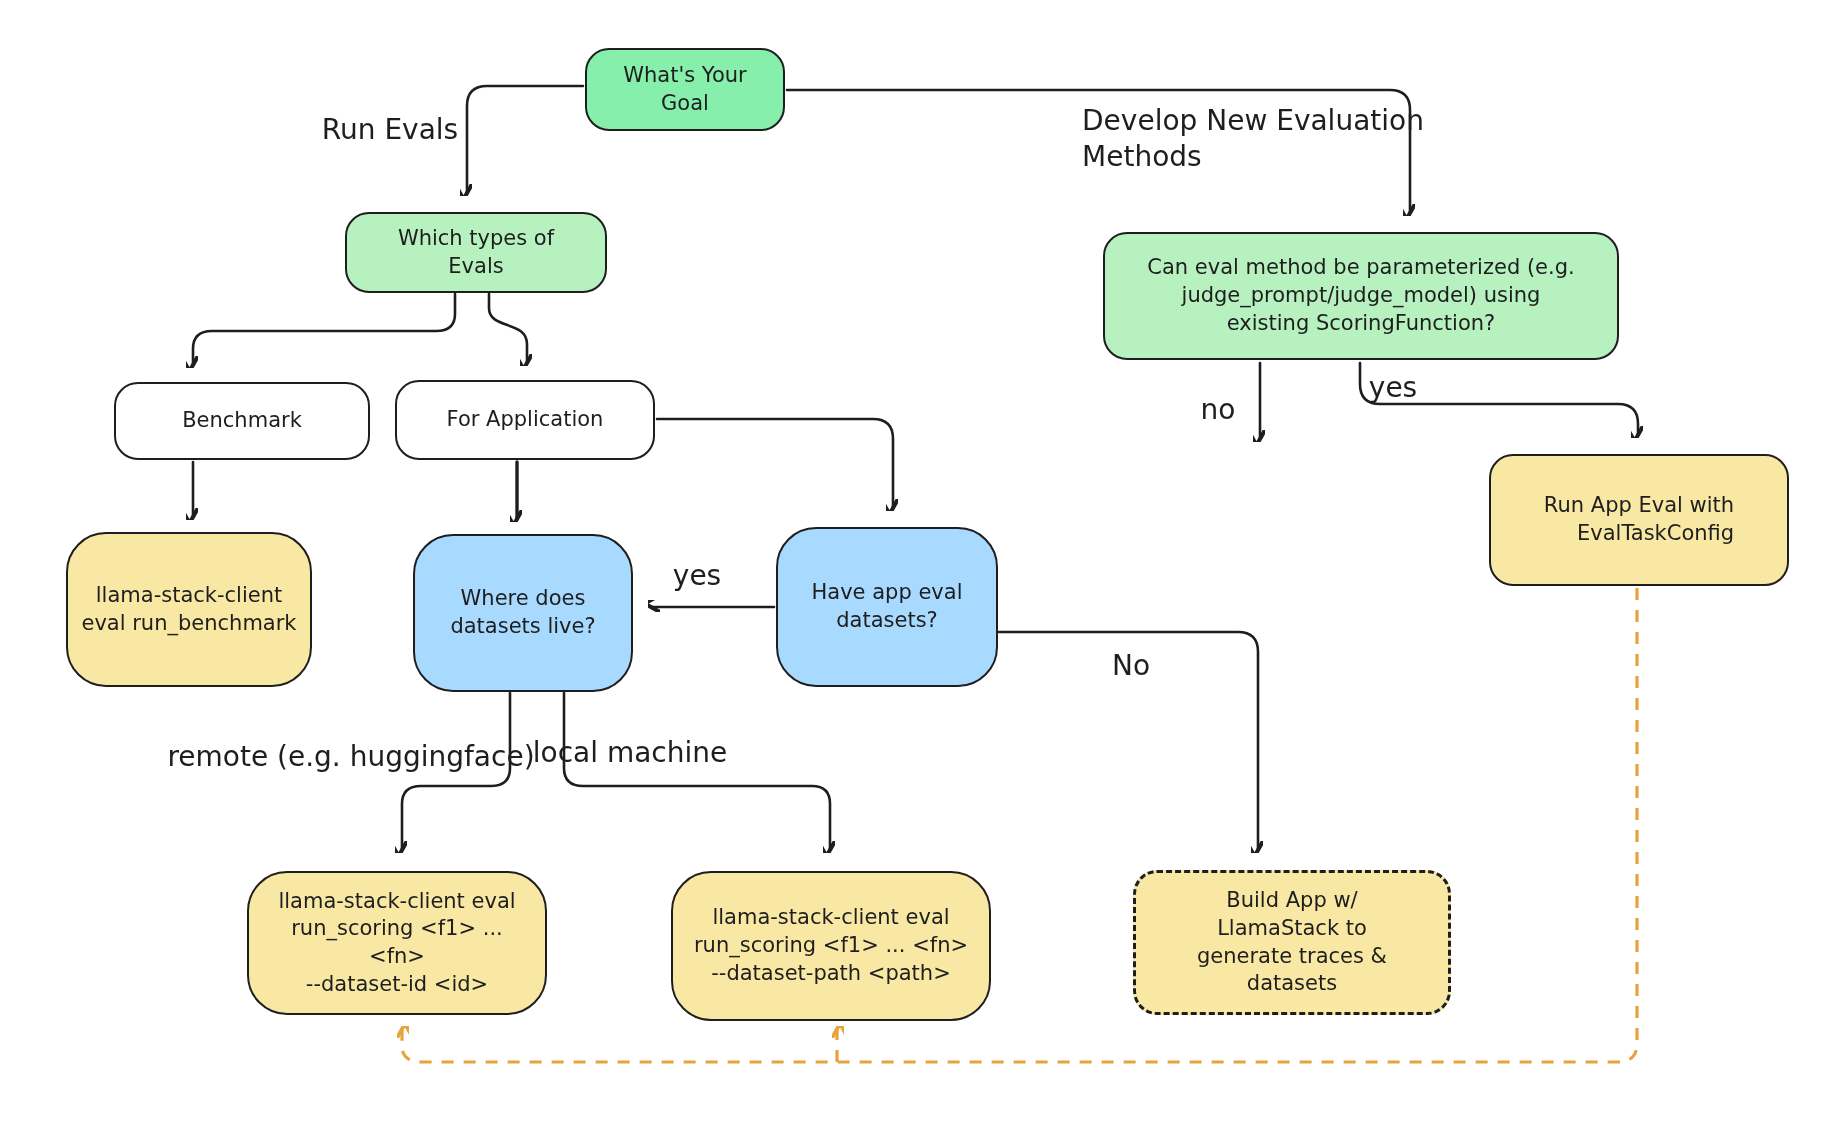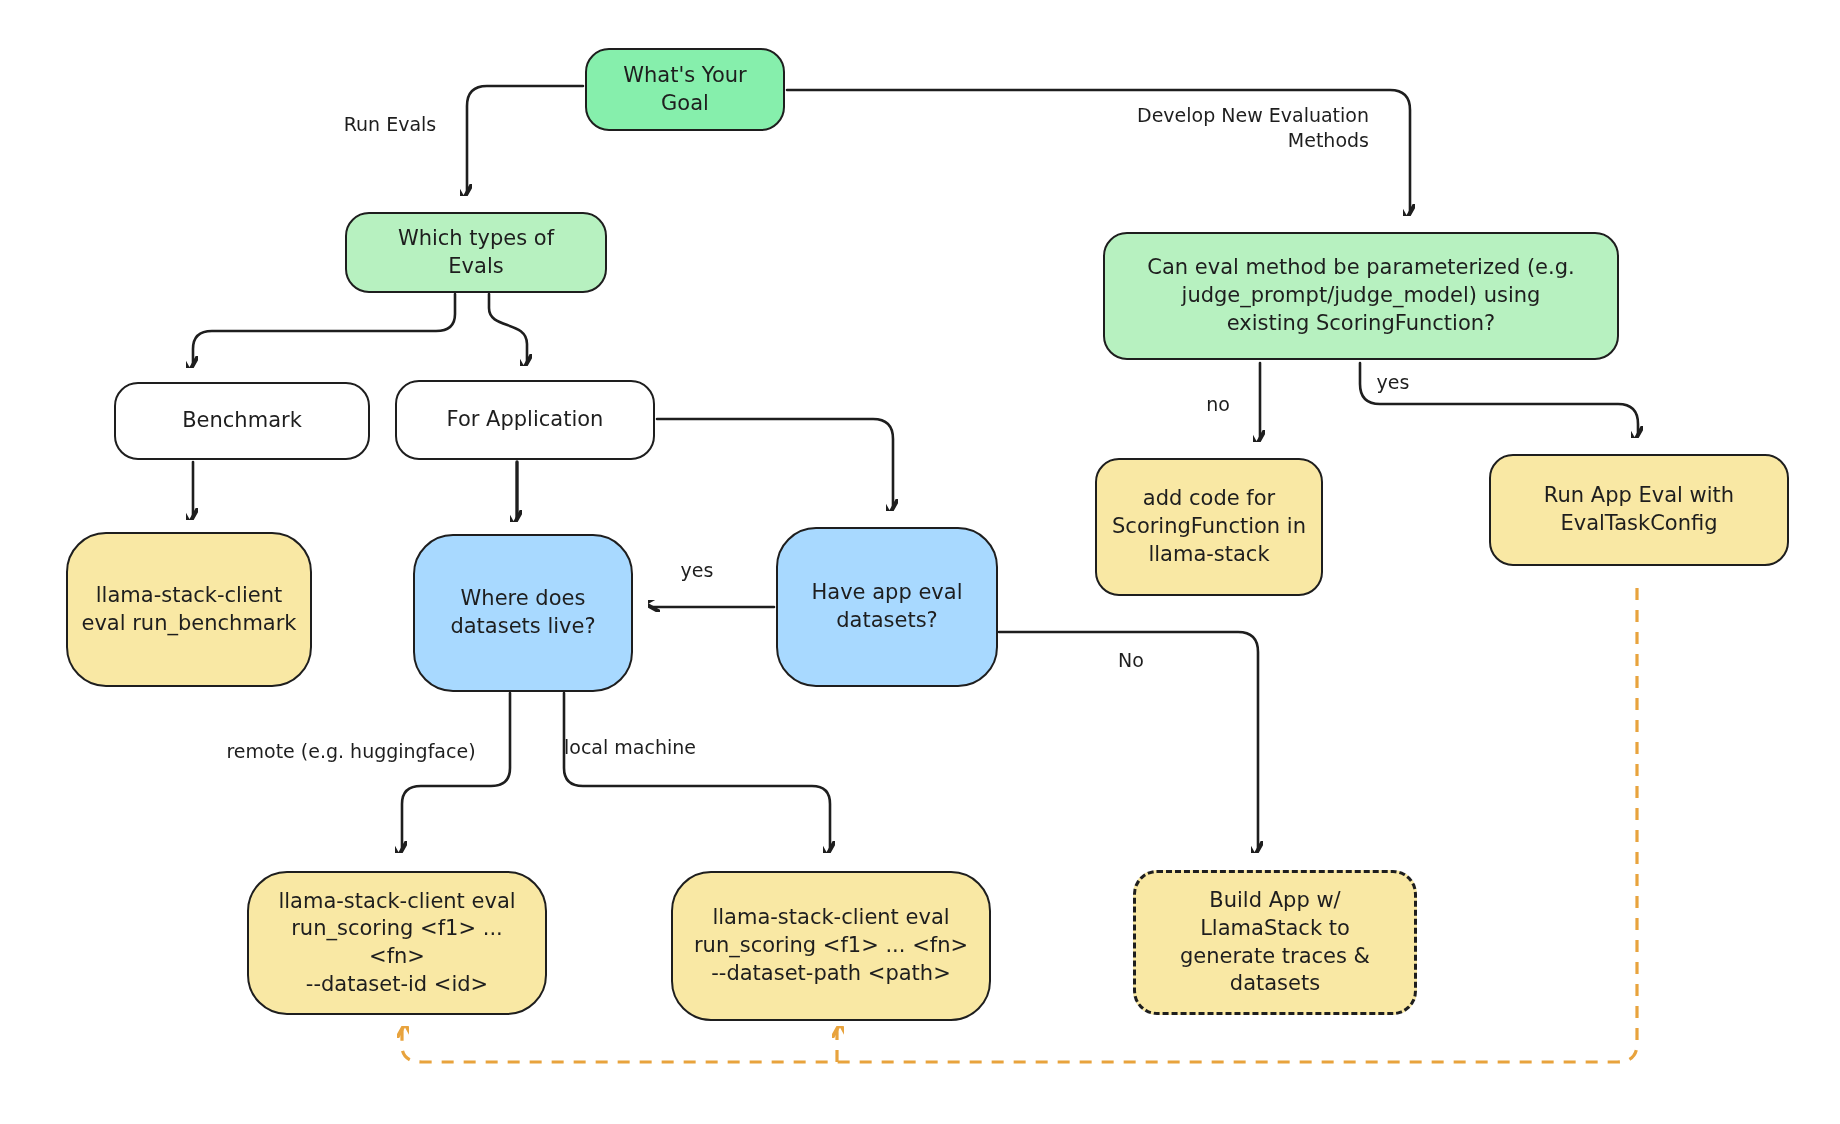--- a/index.html
+++ b/index.html
@@ -38,31 +38,31 @@
 
   .n-goal            { left: 585px;  top: 48px;  width: 200px; height: 83px;  }
   .n-which-types     { left: 345px;  top: 212px; width: 262px; height: 81px;  }
   .n-can-param       { left: 1103px; top: 232px; width: 516px; height: 128px; }
   .n-benchmark       { left: 66px;   top: 382px; width: 256px; height: 78px; margin-left: 48px;  }
   .n-for-app         { left: 395px;  top: 380px; width: 260px; height: 80px;  }
   .n-run-benchmark   { left: 66px;   top: 532px; width: 246px; height: 155px; }
   .n-where-live      { left: 413px;  top: 534px; width: 220px; height: 158px; }
   .n-have-datasets   { left: 776px;  top: 527px; width: 222px; height: 160px; }
   .n-add-code        { left: 1095px; top: 458px; width: 228px; height: 138px; }
-  .n-run-app-eval    { left: 1489px; top: 454px; width: 300px; height: 112px; }
+  .n-run-app-eval    { left: 1489px; top: 454px; width: 300px; height: 132px; text-align: right; }
   .n-run-scoring-id  { left: 247px;  top: 871px; width: 300px; height: 144px; }
   .n-run-scoring-path{ left: 671px;  top: 871px; width: 320px; height: 150px; }
-  .n-build-app       { left: 1133px; top: 870px; width: 284px; height: 145px; }
+  .n-build-app       { left: 1133px; top: 870px; width: 318px; height: 145px; }
 
   .edge-label {
     position: absolute;
     transform: translateX(-50%);
-    font-size: 19px;
+    font-size: 28px;
     line-height: 1.3;
-    text-align: right;
+    text-align: left;
     white-space: pre-line;
   }
   .l-run-evals   { left: 390px;  top: 112px; }
   .l-develop-new { left: 1253px; top: 103px; }
   .l-yes-left    { left: 697px;  top: 558px; }
   .l-no-right    { left: 1218px; top: 392px; }
   .l-yes-right   { left: 1393px; top: 370px; }
   .l-no-bottom   { left: 1131px; top: 648px; }
   .l-remote      { left: 351px;  top: 739px; }
   .l-local       { left: 630px;  top: 735px; }
@@ -136,25 +136,20 @@
   <div class="node fill-blue r-big n-where-live">
     <span class="node-label">Where does
 datasets live?</span>
   </div>
 
   <div class="node fill-blue r-big n-have-datasets">
     <span class="node-label">Have app eval
 datasets?</span>
   </div>
 
-  <div class="node fill-yellow n-add-code">
-    <span class="node-label">add code for
-ScoringFunction in
-llama-stack</span>
-  </div>
 
   <div class="node fill-yellow n-run-app-eval">
     <span class="node-label">Run App Eval with
 EvalTaskConfig</span>
   </div>
 
   <div class="node fill-yellow r-big n-run-scoring-id">
     <span class="node-label">llama-stack-client eval
 run_scoring &lt;f1&gt; ... &lt;fn&gt;
 --dataset-id &lt;id&gt;</span>

